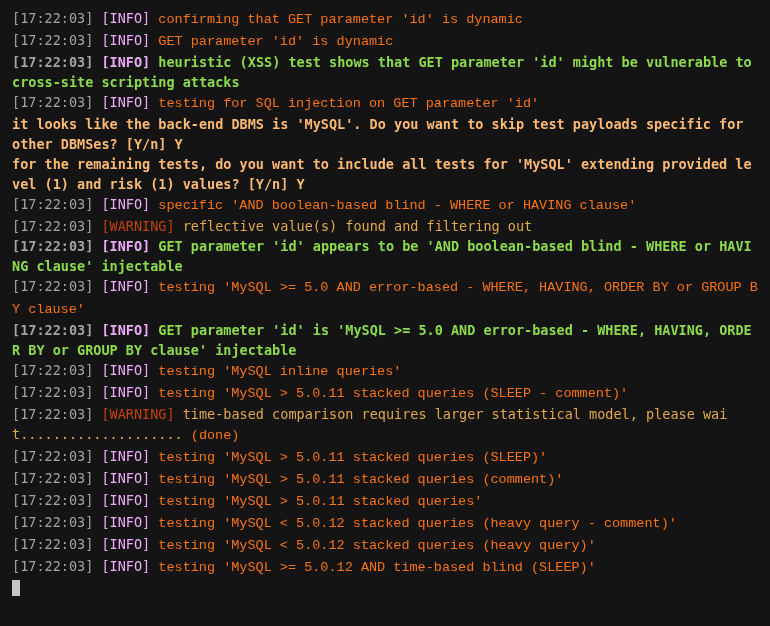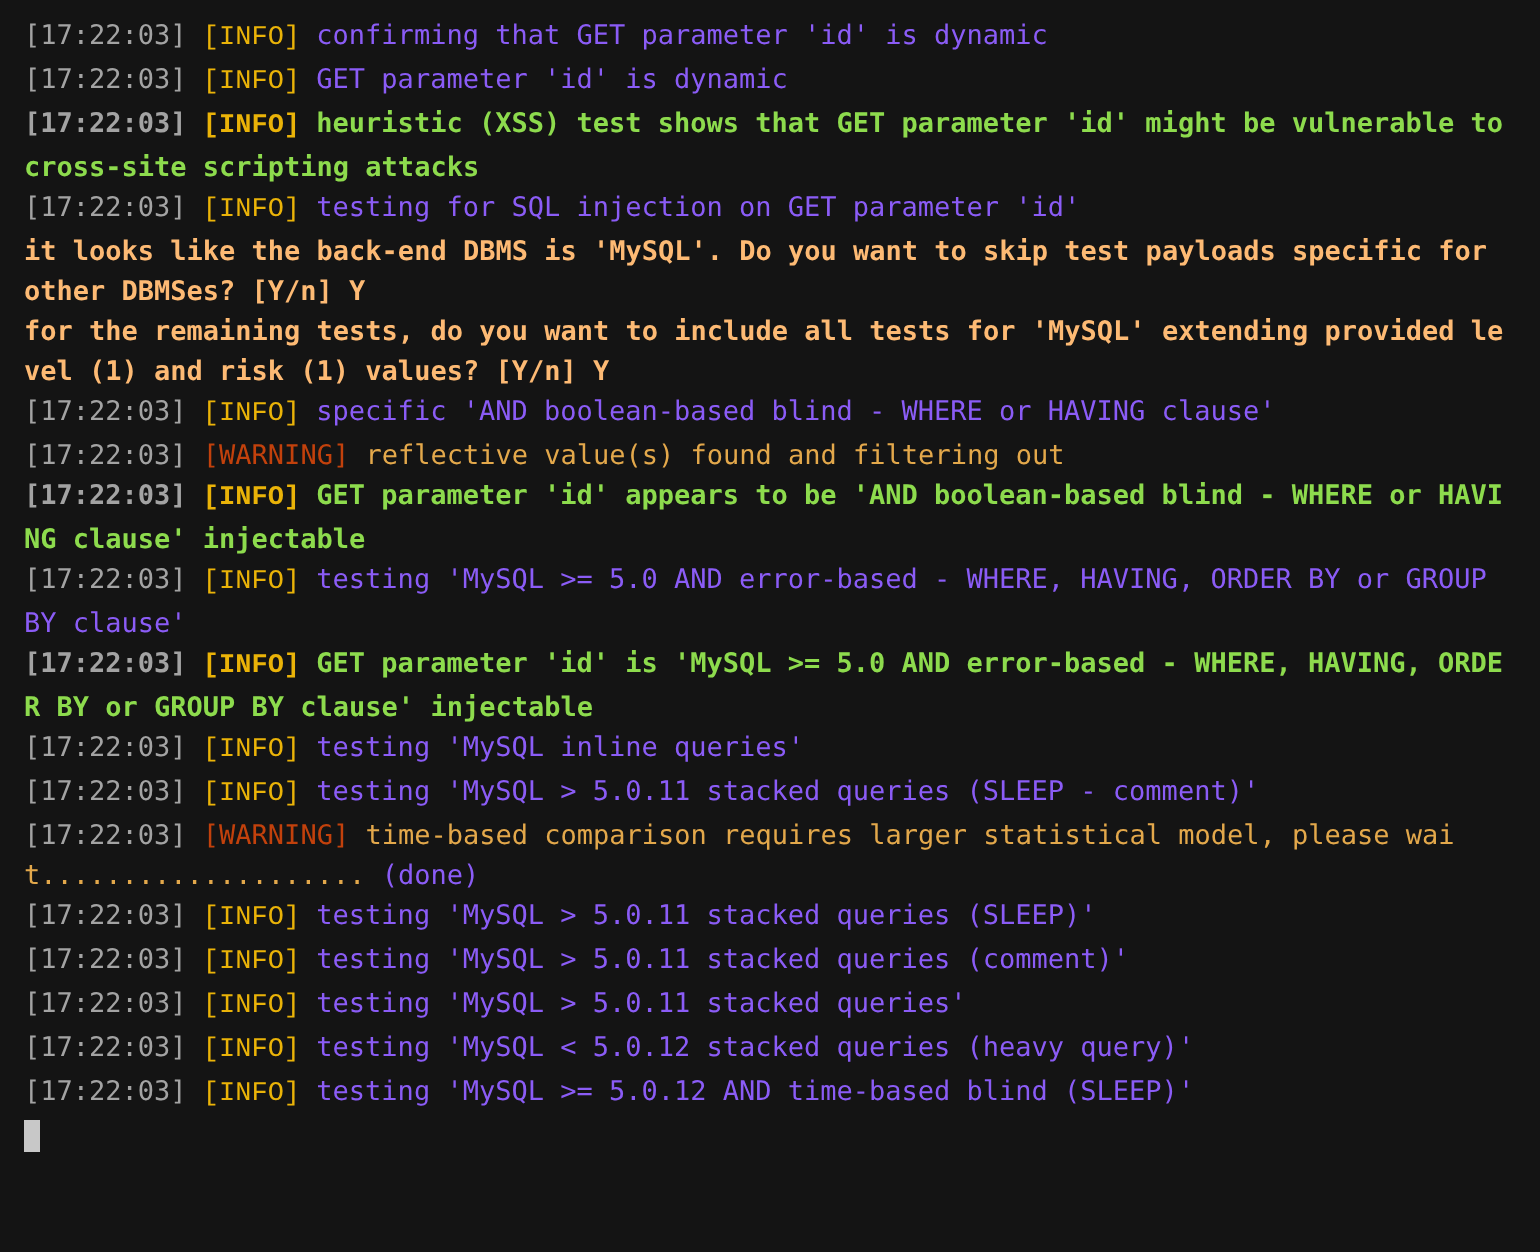--- a/index.html
+++ b/index.html
@@ -12,23 +12,23 @@
       color: #c8c8c8;
       width: 770px;
       box-sizing: border-box;
       word-wrap: break-word;
     }
     .line {
       white-space: pre-wrap;
       word-break: break-all;
     }
     .ts { color: #a3a3a3; }
-    .lvl-info { color: #eab308; font-family: Liberation Mono, monospace; }
+    .lvl-info { color: #f0abfc; }
     .lvl-warn { color: #c2410c; }
-    .msg { color: #8b5cf6; }
+    .msg { color: #f97316; font-family: Liberation Mono, monospace; }
     .msg-warn { color: #e3a84b; }
     .msg-bold-green { color: #8ddb4d; font-weight: bold; }
     .msg-bold-white { color: #fdba74; font-weight: bold; }
     .bold { font-weight: bold; }
     .cursor {
       display: inline-block;
       width: 8px;
       height: 16px;
       background: #c8c8c8;
       vertical-align: text-bottom;
@@ -50,19 +50,20 @@
     <div class="line"><span class="ts">[17:22:03]</span> <span class="lvl-warn">[WARNING]</span> <span class="msg-warn">reflective value(s) found and filtering out</span></div>
     <div class="line"><span class="ts bold">[17:22:03]</span> <span class="lvl-info bold">[INFO]</span> <span class="msg-bold-green">GET parameter 'id' appears to be 'AND boolean-based blind - WHERE or HAVING clause' injectable</span></div>
     <div class="line"><span class="ts">[17:22:03]</span> <span class="lvl-info">[INFO]</span> <span class="msg">testing 'MySQL &gt;= 5.0 AND error-based - WHERE, HAVING, ORDER BY or GROUP BY clause'</span></div>
     <div class="line"><span class="ts bold">[17:22:03]</span> <span class="lvl-info bold">[INFO]</span> <span class="msg-bold-green">GET parameter 'id' is 'MySQL &gt;= 5.0 AND error-based - WHERE, HAVING, ORDER BY or GROUP BY clause' injectable</span></div>
     <div class="line"><span class="ts">[17:22:03]</span> <span class="lvl-info">[INFO]</span> <span class="msg">testing 'MySQL inline queries'</span></div>
     <div class="line"><span class="ts">[17:22:03]</span> <span class="lvl-info">[INFO]</span> <span class="msg">testing 'MySQL &gt; 5.0.11 stacked queries (SLEEP - comment)'</span></div>
     <div class="line"><span class="ts">[17:22:03]</span> <span class="lvl-warn">[WARNING]</span> <span class="msg-warn">time-based comparison requires larger statistical model, please wait....................</span><span class="msg"> (done)</span></div>
     <div class="line"><span class="ts">[17:22:03]</span> <span class="lvl-info">[INFO]</span> <span class="msg">testing 'MySQL &gt; 5.0.11 stacked queries (SLEEP)'</span></div>
     <div class="line"><span class="ts">[17:22:03]</span> <span class="lvl-info">[INFO]</span> <span class="msg">testing 'MySQL &gt; 5.0.11 stacked queries (comment)'</span></div>
     <div class="line"><span class="ts">[17:22:03]</span> <span class="lvl-info">[INFO]</span> <span class="msg">testing 'MySQL &gt; 5.0.11 stacked queries'</span></div>
+    <div class="line"><span class="ts">[17:22:03]</span> <span class="lvl-info">[INFO]</span> <span class="msg">testing 'MySQL &lt; 5.0.12 stacked queries (heavy query - comment)'</span></div>
     <div class="line"><span class="ts">[17:22:03]</span> <span class="lvl-info">[INFO]</span> <span class="msg">testing 'MySQL &lt; 5.0.12 stacked queries (heavy query)'</span></div>
     <div class="line"><span class="ts">[17:22:03]</span> <span class="lvl-info">[INFO]</span> <span class="msg">testing 'MySQL &gt;= 5.0.12 AND time-based blind (SLEEP)'</span></div>
   </div>
 <span class="cursor"></span>
 
 
 
 
 </body></html>

